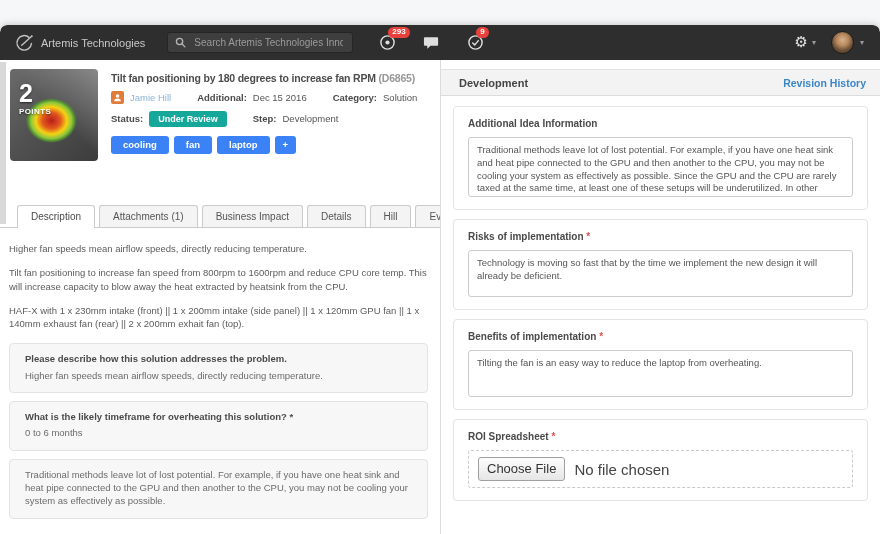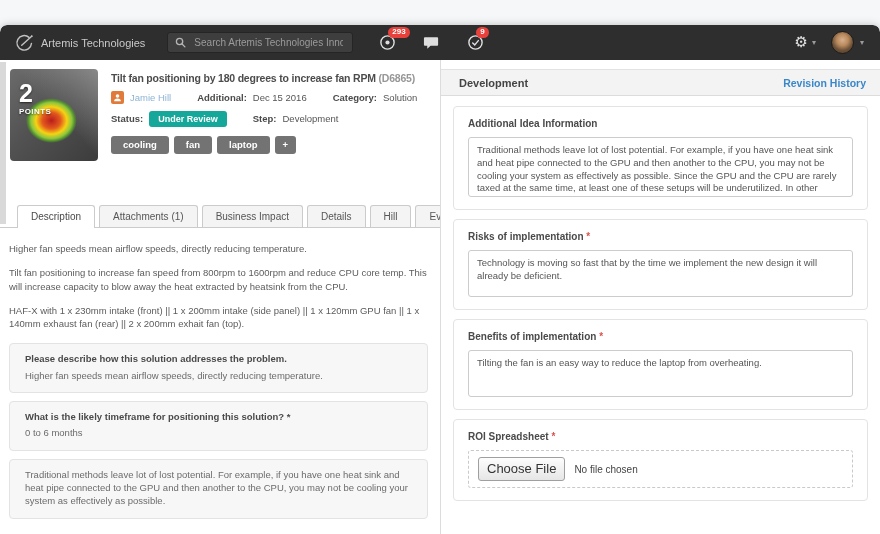--- a/index.html
+++ b/index.html
@@ -84,21 +84,21 @@
     width:13px; height:13px; border-radius:2px; background:#e07b39;
     display:inline-flex; align-items:center; justify-content:center; flex-shrink:0;
   }
   .author-link { color:#8db4d6; cursor:pointer; }
   .status-badge {
     background:#14a79a; color:#fff; font-weight:bold; font-size:9px;
     padding:2.5px 9px 3px; border-radius:3px;
   }
   .tags { display:flex; gap:5px; margin-top:9px; }
   .tag {
-    background:#737373; color:#fff; font-weight:bold; font-size:9.5px;
+    background:#3b82f6; color:#fff; font-weight:bold; font-size:9.5px;
     padding:3px 12px 4px; border-radius:3px; cursor:pointer;
   }
   .tag.add { padding:3px 8px 4px; }
   
   .tabs {
     display:flex; align-items:flex-end; gap:4px; padding-left:17px; margin-top:44px;
     border-bottom:1px solid #cbcbcb;
   }
   .tab {
     border:1px solid #cbcbcb; border-bottom:none; border-radius:3px 3px 0 0;
@@ -142,21 +142,21 @@
   .ta-short { height:47px; }
   .upload-box {
     border:1px dashed #c9c9c9; border-radius:3px; padding:6px 9px;
     display:flex; align-items:center; gap:9px;
   }
   .file-btn {
     background:linear-gradient(#fdfdfd, #e6e6e6); border:1px solid #9f9f9f; border-radius:3px;
     font-size:13px; color:#333; padding:3px 8px 4px; cursor:pointer;
     font-family:"Liberation Sans", sans-serif;
   }
-  .file-status { font-size:10px; color:#444; }
+  .file-status { font-size:15px; color:#444; }
   svg { display:block; }
 </style>
 </head>
 <body>
 
 <div class="window">
 
   <div class="navbar">
     <div class="brand">
       <span>
@@ -270,21 +270,21 @@
         <p>Higher fan speeds mean airflow speeds, directly reducing temperature.</p>
         <p>Tilt fan positioning to increase fan speed from 800rpm to 1600rpm and reduce CPU core temp. This will increase capacity to blow away the heat extracted by heatsink from the CPU.</p>
         <p style="margin-bottom:13px">HAF-X with 1 x 230mm intake (front) || 1 x 200mm intake (side panel) || 1 x 120mm GPU fan || 1 x 140mm exhaust fan (rear) || 2 x 200mm exhait fan (top).</p>
 
         <div class="qa-box">
           <div class="qa-q">Please describe how this solution addresses the problem.</div>
           <div class="qa-a">Higher fan speeds mean airflow speeds, directly reducing temperature.</div>
         </div>
 
         <div class="qa-box">
-          <div class="qa-q">What is the likely timeframe for positioning this solution? *</div>
+          <div class="qa-q">What is the likely timeframe for overheating this solution? *</div>
           <div class="qa-a">0 to 6 months</div>
         </div>
 
         <div class="qa-box">
           <div class="qa-a">Traditional methods leave lot of lost potential. For example, if you have one heat sink and heat pipe connected to the GPU and then another to the CPU, you may not be cooling your system as effectively as possible.</div>
         </div>
       </div>
     </div>
 
     <div class="right-panel">

